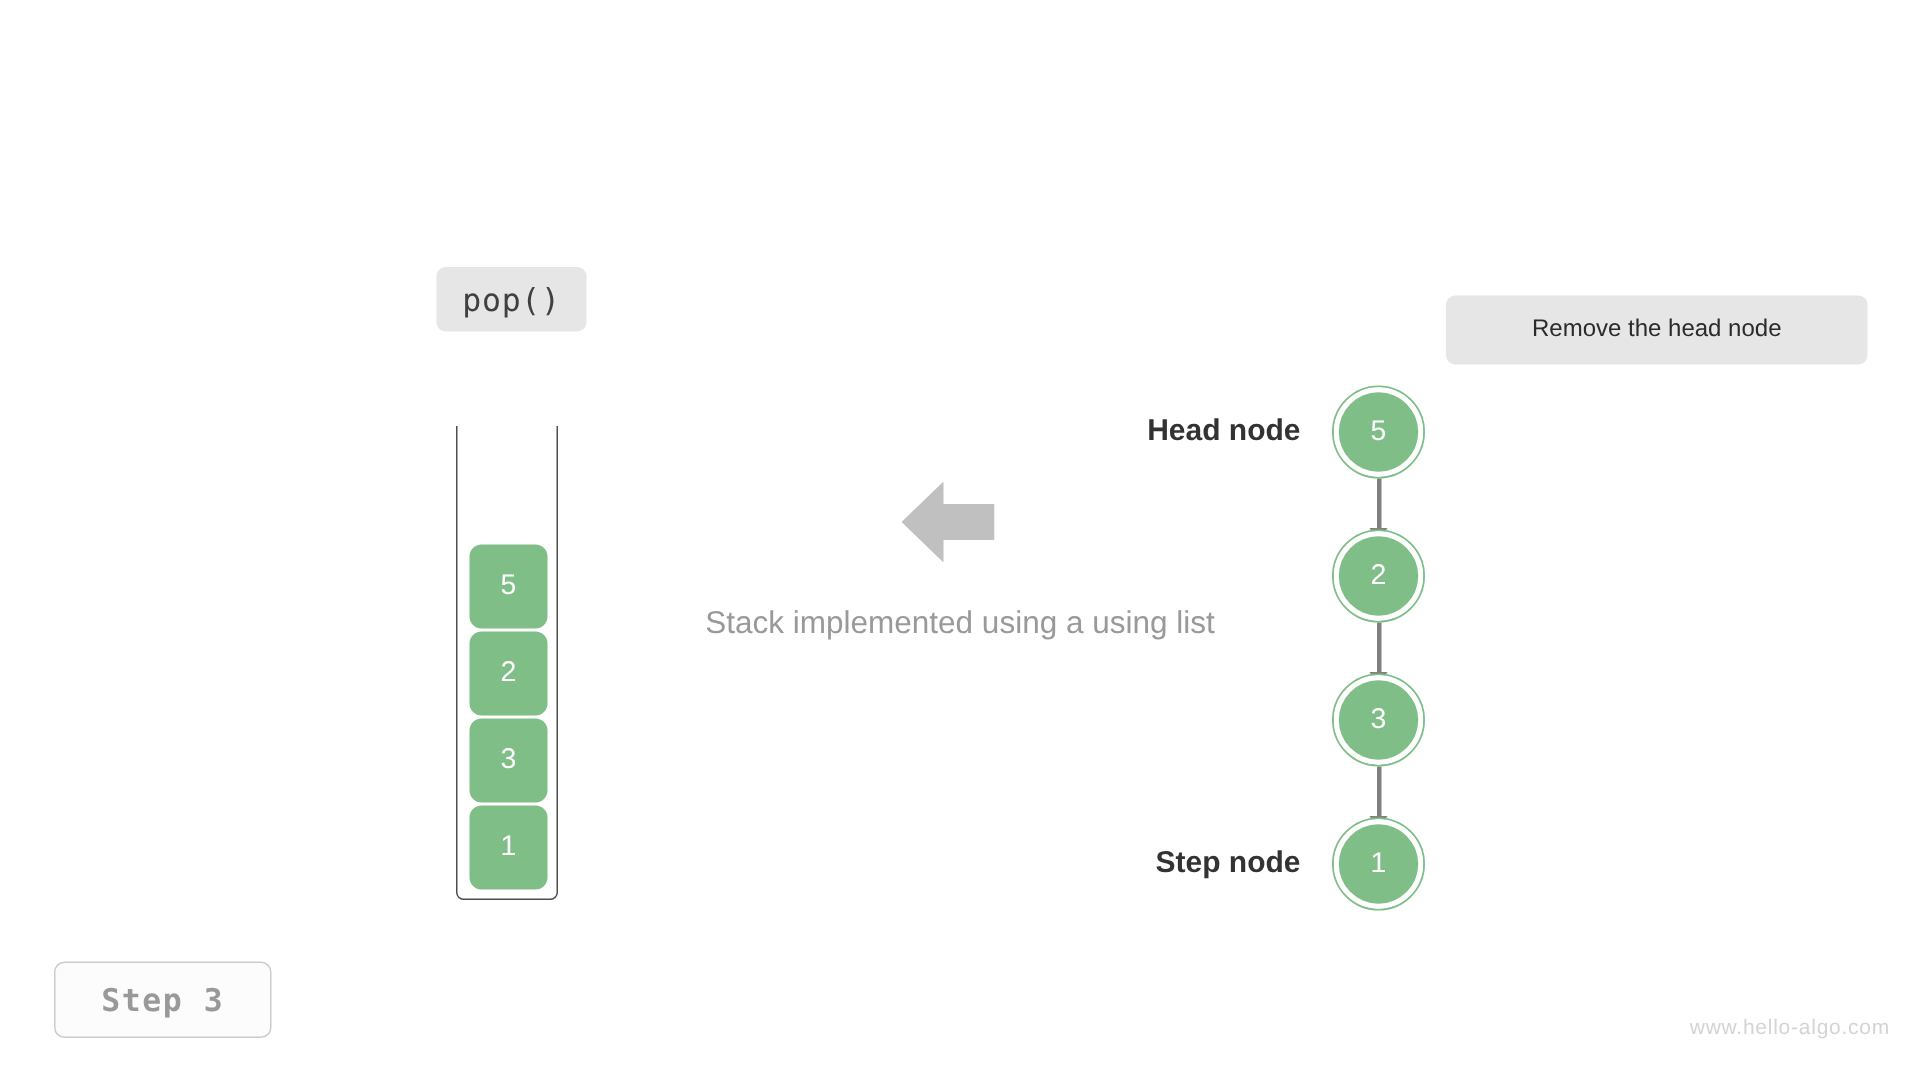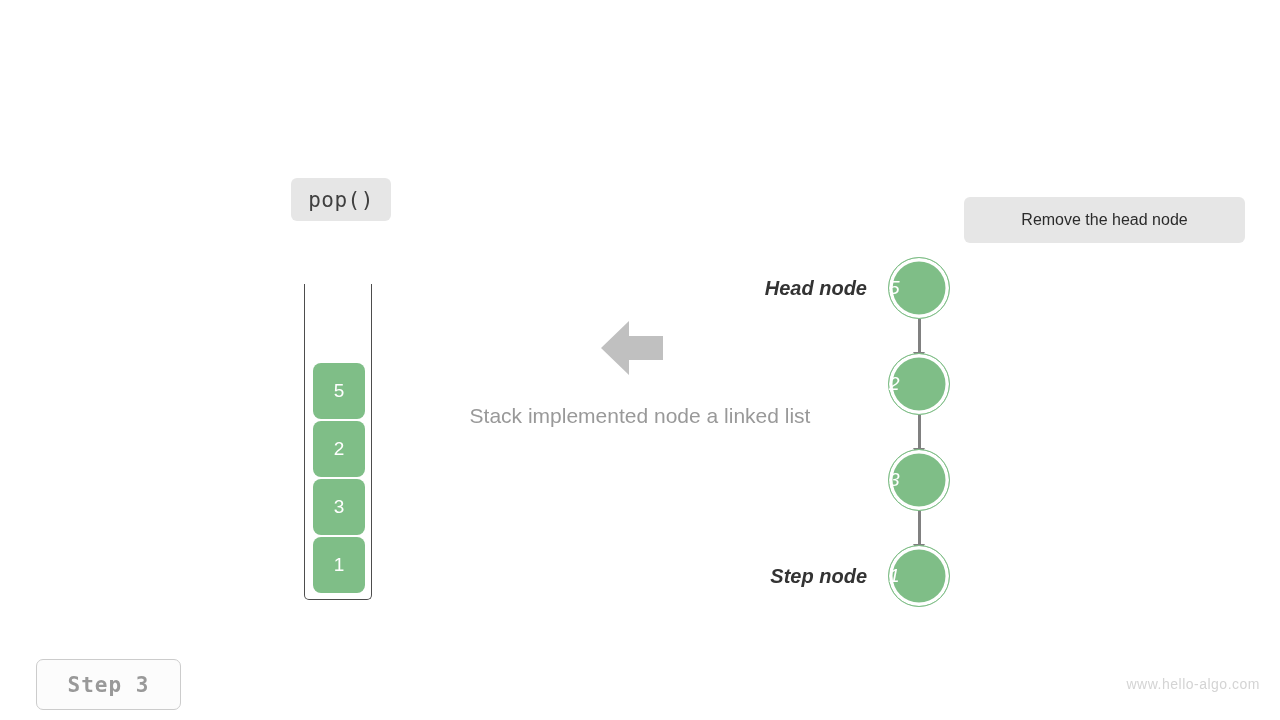--- a/index.html
+++ b/index.html
@@ -129,25 +129,24 @@
     left: 0;
     width: 62px;
     height: 62px;
     border-radius: 50%;
     background: #7fbe87;
     border: 1.6px solid #7fbe87;
     box-shadow: inset 0 0 0 3.5px #ffffff;
     box-sizing: border-box;
     display: flex;
     align-items: center;
-    justify-content: flex-start;
+    justify-content: center;
     color: #ffffff;
     font-size: 19px;
     z-index: 2;
-    font-style: italic;
   }
   .ll-link {
     position: absolute;
     left: 29.5px;
     width: 3px;
     height: 34px;
     background: #808080;
     z-index: 1;
   }
   .ll-link::after {
@@ -171,21 +170,21 @@
     white-space: nowrap;
     font-size: 20px;
     font-weight: bold;
     color: #333333;
   }
 
   
   .step-box {
     position: absolute;
     left: 36px;
-    top: 659px;
+    top: 641px;
     width: 145px;
     height: 51px;
     background: #fcfcfc;
     border: 1.3px solid #cccccc;
     border-radius: 7px;
     display: flex;
     align-items: center;
     justify-content: center;
     font-family: "DejaVu Sans Mono", "Liberation Mono", monospace;
     font-size: 21px;
@@ -224,21 +223,21 @@
       <div class="stack-cell">1</div>
     </div>
   </div>
 
   <div class="map-arrow">
     <svg width="62" height="54" viewBox="0 0 62 54" xmlns="http://www.w3.org/2000/svg">
       <path d="M 0 27 L 28 0 L 28 15 L 62 15 L 62 39 L 28 39 L 28 54 Z" fill="#c0c0c0"></path>
     </svg>
   </div>
 
-  <div class="caption">Stack implemented node a linked list</div>
+  <div class="caption">Stack implemented using a using list</div>
 
   <div class="linked-list">
 
     <div class="ll-link" style="top: 62px;"></div>
     <div class="ll-link" style="top: 158px;"></div>
     <div class="ll-link" style="top: 254px;"></div>
 
     <div class="ll-node" style="top: 0px;">
       <span class="ll-label">Head node</span>
       <span>5</span>

